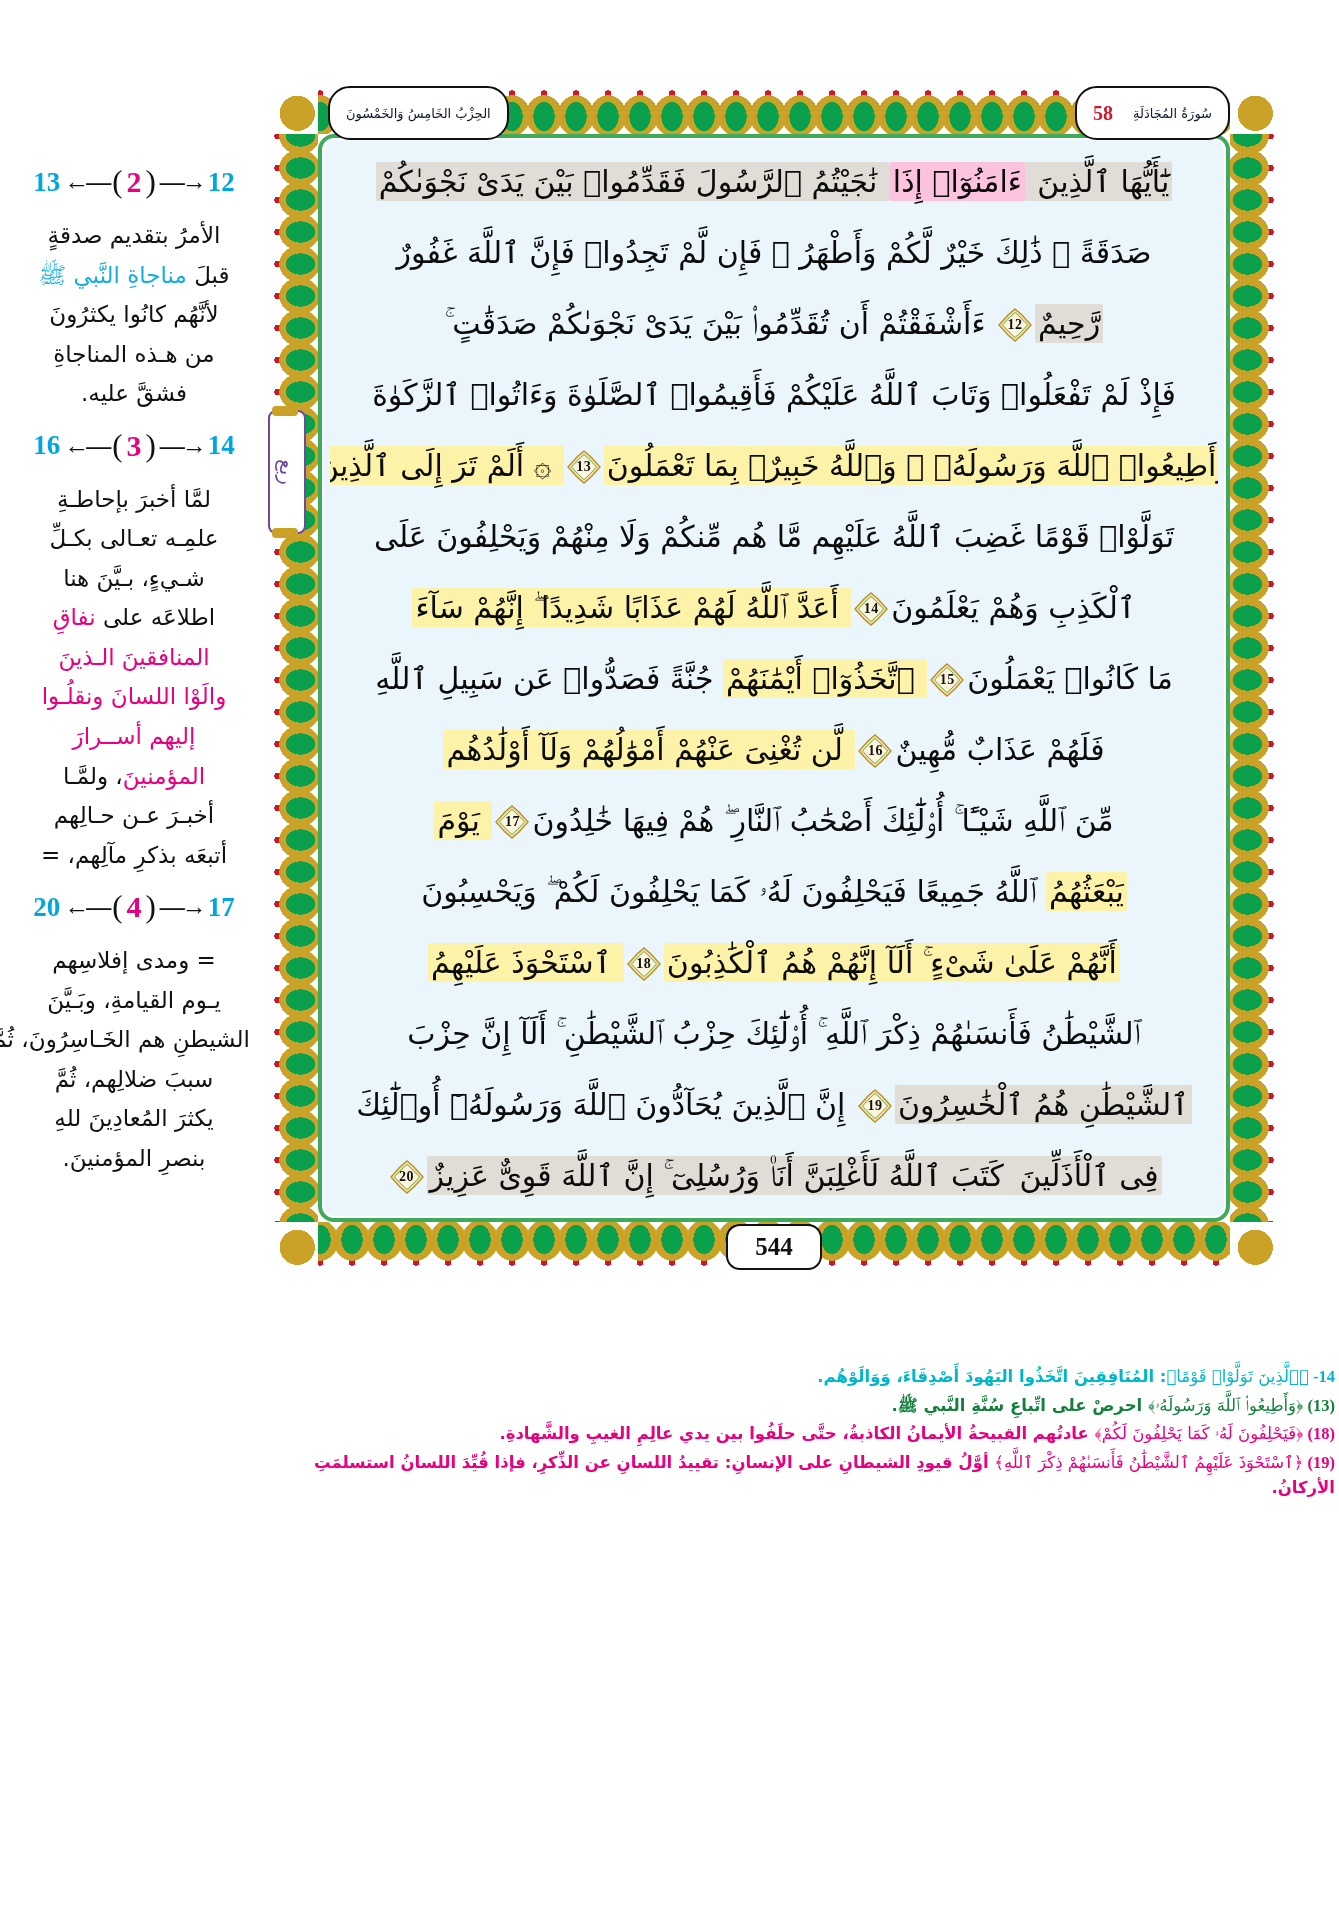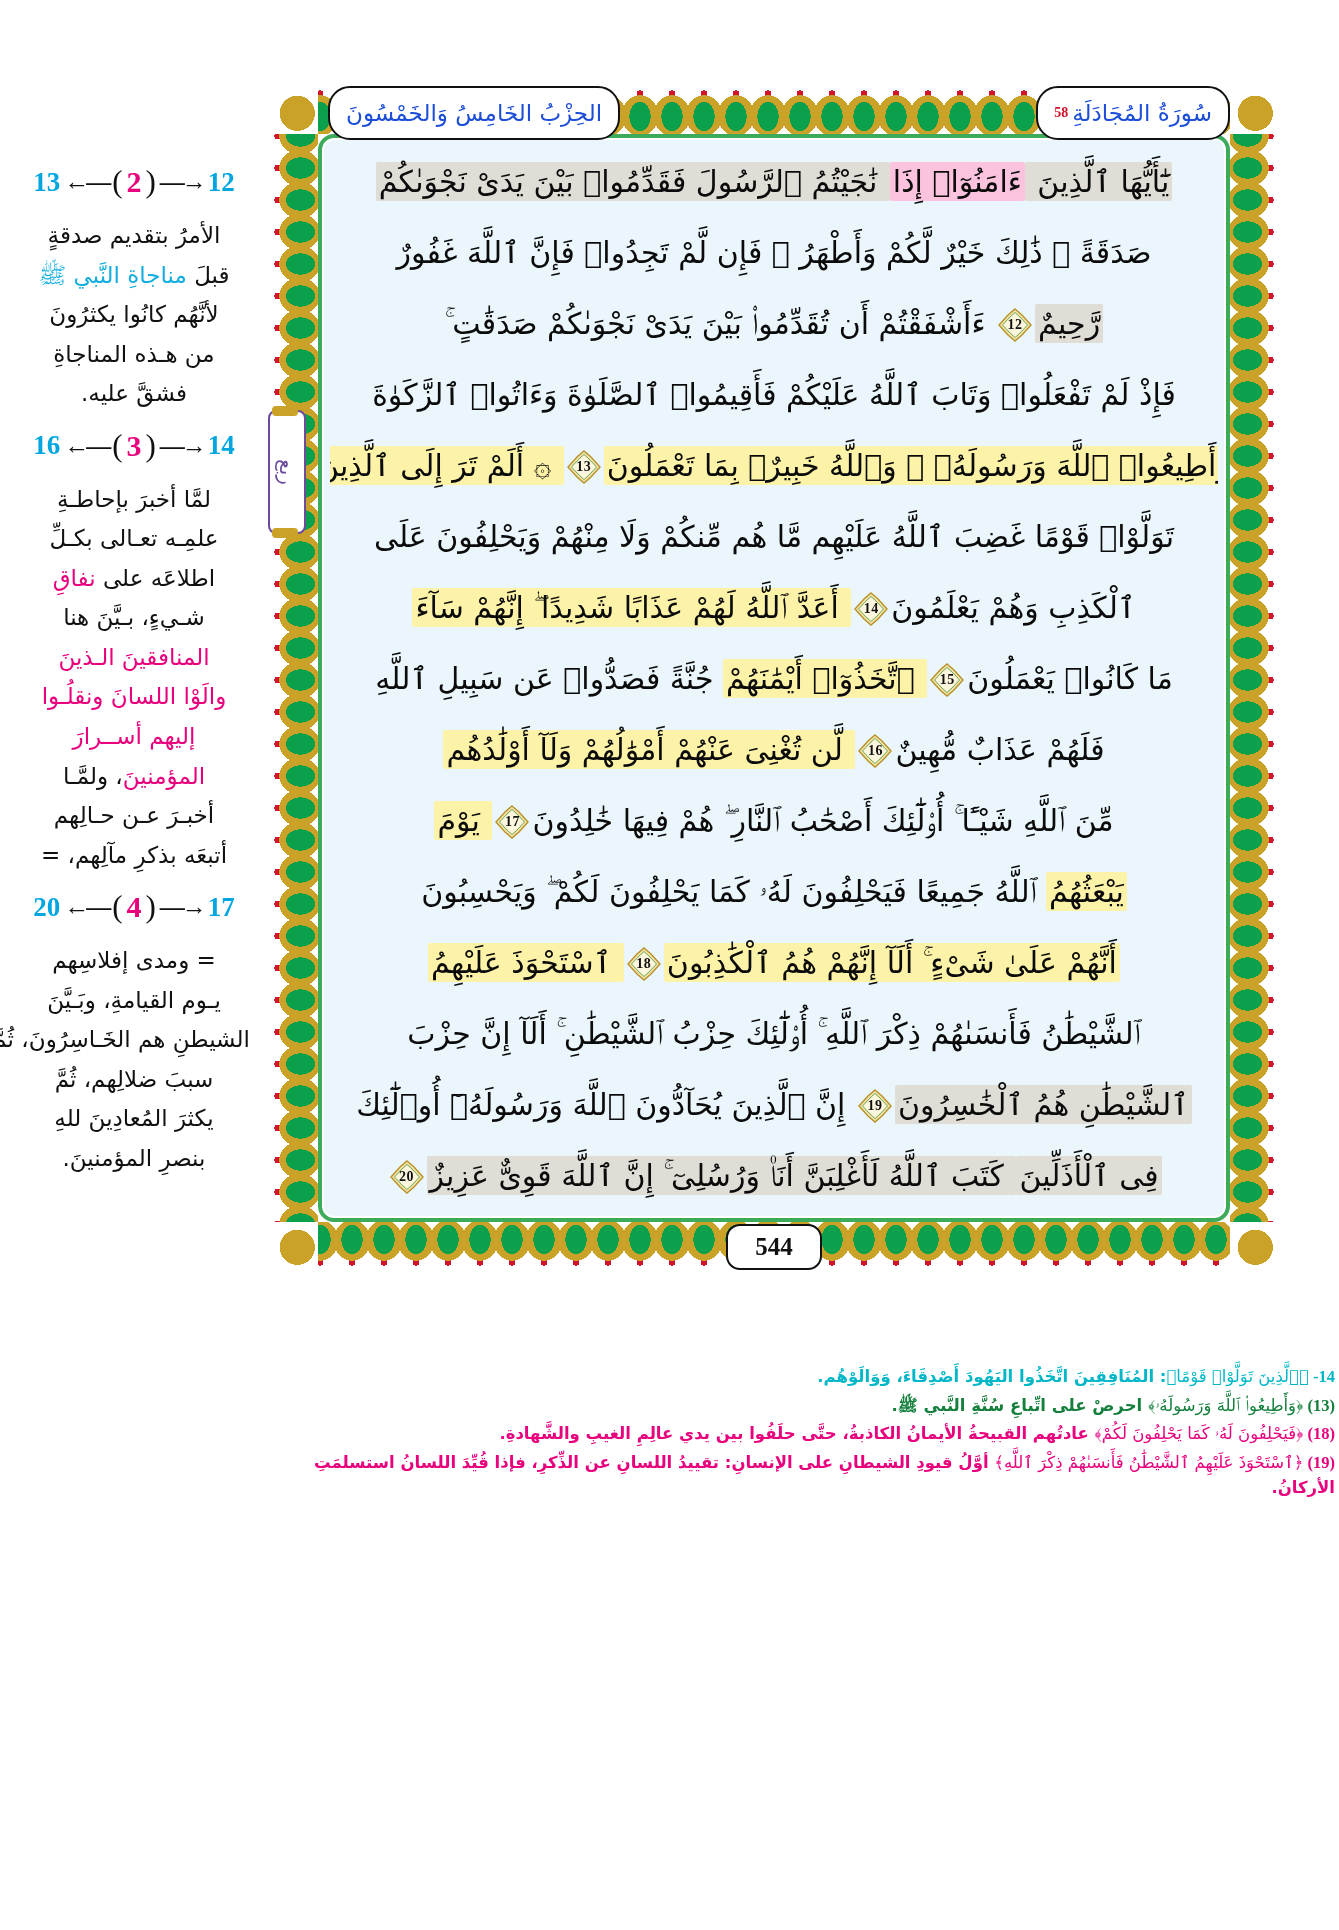--- a/index.html
+++ b/index.html
@@ -86,22 +86,22 @@
   
   #pageno{position:absolute;left:0;right:0;bottom:-2px;margin:auto;width:92px;height:42px;
           background:#ffffff;border:2px solid #111;border-radius:14px;
           display:flex;align-items:center;justify-content:center;
           font-family:"Liberation Serif",serif;font-size:25px;font-weight:bold;color:#111;}
 
   
   .cartouche{position:absolute;top:-2px;height:50px;background:#fff;border:2px solid #111;
              border-radius:22px;display:flex;align-items:center;justify-content:center;
              padding:0 16px;direction:rtl;z-index:5;}
-  .cartouche span{font-family:"DejaVu Sans","Liberation Sans",sans-serif;font-size:23px;color:#1d4ed8;white-space:nowrap;}
-  .cartouche .num{color:#d4142a;font-family:"Liberation Serif",serif;font-weight:bold;font-size:14px;margin-right:4px;}
+  .cartouche span{font-family:"DejaVu Sans","Liberation Sans",sans-serif;font-size:13px;color:#0f172a;white-space:nowrap;}
+  .cartouche .num{color:#d4142a;font-family:"Liberation Serif",serif;font-weight:bold;font-size:20px;margin-right:20px;}
   #cart-surah{right:46px;}
   #cart-hizb{left:56px;}
 
   
   #footnotes{position:absolute;left:270px;top:1364px;width:1055px;direction:rtl;text-align:right;
              padding-left:10px;}
   .fn{font-family:"DejaVu Sans","Liberation Sans",sans-serif;font-size:16.5px;line-height:1.55;
       color:#e8007d;font-weight:bold;margin-bottom:3px;white-space:normal;}
   .fn .qt{font-weight:normal;}
   .fn .idx{font-family:"Liberation Serif",serif;}
@@ -131,22 +131,22 @@
       <span class="marker-arrow">←—</span>
       <span class="paren-l">(</span>
       <span class="marker-paren">3</span>
       <span class="paren-r">)</span>
       <span class="marker-arrow">—→</span>
       <span class="marker-num">14</span>
     </div>
     <div class="side-block">
       <div class="side-line"><span>لمَّا أخبرَ بإحاطـةِ</span></div>
       <div class="side-line"><span>علمِـه تعـالى بكـلِّ</span></div>
+      <div class="side-line"><span>شـيءٍ، بـيَّنَ هنا</span></div>
       <div class="side-line"><span>اطلاعَه على </span><span class="c-mag">نفاقِ</span></div>
-      <div class="side-line"><span>شـيءٍ، بـيَّنَ هنا</span></div>
       <div class="side-line"><span class="c-mag">المنافقينَ الـذينَ</span></div>
       <div class="side-line"><span class="c-mag">والَوْا اللسانَ ونقلُـوا</span></div>
       <div class="side-line"><span class="c-mag">إليهم أســرارَ</span></div>
       <div class="side-line"><span class="c-mag">المؤمنينَ</span><span>، ولمَّـا</span></div>
       <div class="side-line"><span>أخبـرَ عـن حـالِهم</span></div>
       <div class="side-line"><span>أتبعَه بذكرِ مآلِهم، =</span></div>
     </div>
     <div class="marker-row">
       <span class="marker-num">20</span>
       <span class="marker-arrow">←—</span>

